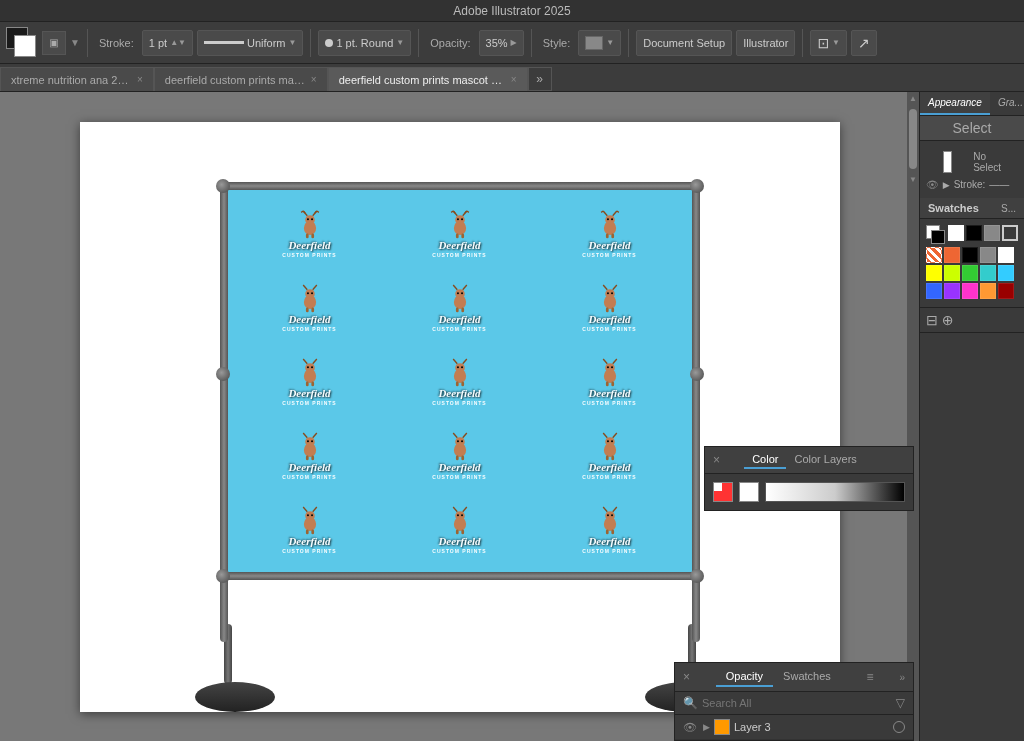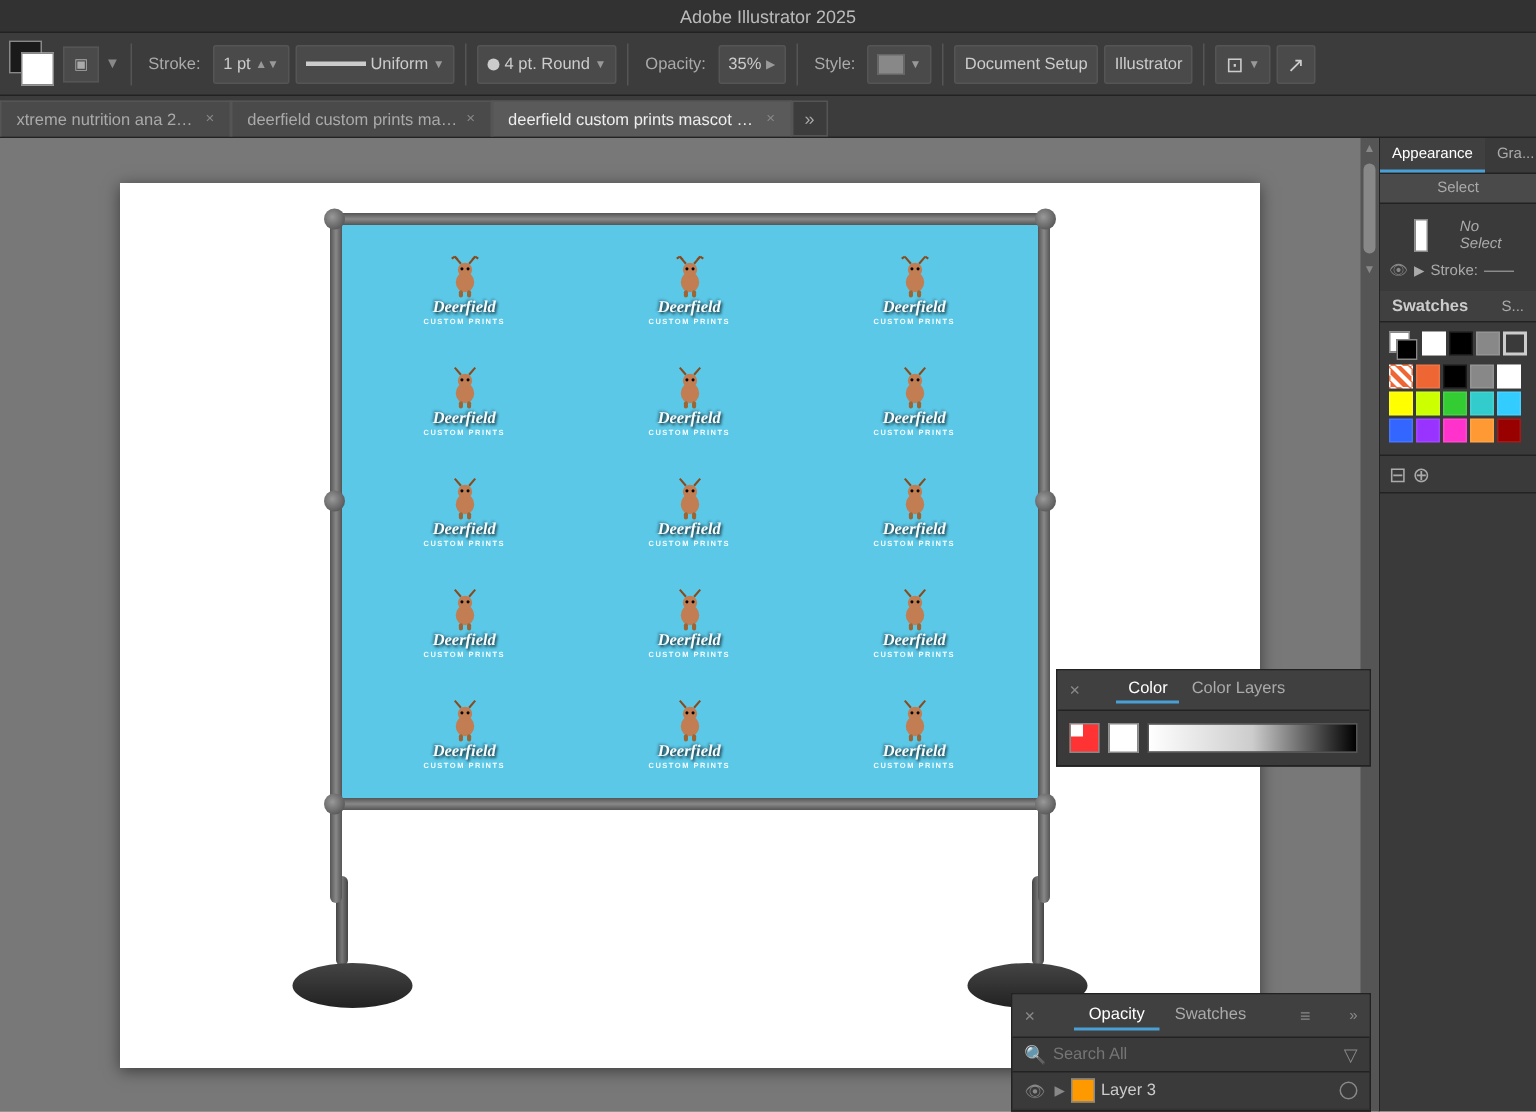--- a/index.html
+++ b/index.html
@@ -127,21 +127,21 @@
       display: flex;
       align-items: center;
       justify-content: center;
     }
     #artboard {
       background: #fff;
       width: 760px;
       height: 590px;
       position: relative;
       display: flex;
-      align-items: flex-start;
+      align-items: flex-end;
       justify-content: center;
       box-shadow: 0 2px 10px rgba(0,0,0,0.5);
     }
 
     
     #display-stand {
       position: relative;
       width: 540px;
       height: 530px;
       margin-top: 20px;
@@ -284,21 +284,20 @@
       font-weight: bold;
     }
     .panel-content {
       padding: 6px;
     }
     .no-select-row {
       display: flex;
       align-items: center;
       gap: 21px;
       padding: 4px 17px;
-      font-style: italic;
     }
     .white-swatch {
       width: 22px;
       height: 22px;
       background: #fff;
       border: 1px solid #888;
     }
     .no-select-text {
       font-size: 10px;
       color: #aaa;
@@ -566,20 +565,21 @@
       border-radius: 4px;
       margin: 4px 0;
     }
 
     
     .right-panel-top-tabs {
       display: flex;
       background: #3a3a3a;
       border-bottom: 1px solid #222;
       font-size: 11px;
+      font-style: italic;
     }
     .rp-tab {
       padding: 5px 8px;
       color: #aaa;
       cursor: pointer;
       white-space: nowrap;
       font-size: 10px;
     }
     .rp-tab.active {
       color: #fff;
@@ -622,21 +622,21 @@
     <span class="arrow-down">▲▼</span>
   </div>
   <div class="toolbar-item">
     <div class="stroke-preview"></div>
     <span>Uniform</span>
     <span class="arrow-down">▼</span>
   </div>
   <div class="toolbar-sep"></div>
   <div class="toolbar-item">
     <span style="width:8px;height:8px;background:#ccc;border-radius:50%;display:inline-block;"></span>
-    <span>4 pt. Round</span>
+    <span>1 pt. Round</span>
     <span class="arrow-down">▼</span>
   </div>
   <div class="toolbar-sep"></div>
   <span class="toolbar-label">Opacity:</span>
   <div class="toolbar-item">
     <span>35%</span>
     <span class="arrow-down">▶</span>
   </div>
   <div class="toolbar-sep"></div>
   <span class="toolbar-label">Style:</span>
@@ -987,21 +987,21 @@
 
     <div class="right-panel-top-tabs">
       <div class="rp-tab active">
         <span>Appearance</span>
       </div>
       <div class="rp-tab">
         <span>Gra...</span>
       </div>
     </div>
 
-    <div style="background:#4a4a4a;border-bottom:1px solid #222;padding:4px 8px;font-size:10px;color:#aaa;text-align:center;cursor:pointer;">
+    <div style="background:#4a4a4a;border-bottom:1px solid #222;padding:4px 8px;font-size:14px;color:#aaa;text-align:center;cursor:pointer;">
       <span>Select</span>
     </div>
 
     <div class="panel-content">
       <div class="no-select-row">
         <div class="white-swatch"></div>
         <span class="no-select-text">No Select</span>
       </div>
       <div class="stroke-row">
         <span class="eye-icon">👁</span>

